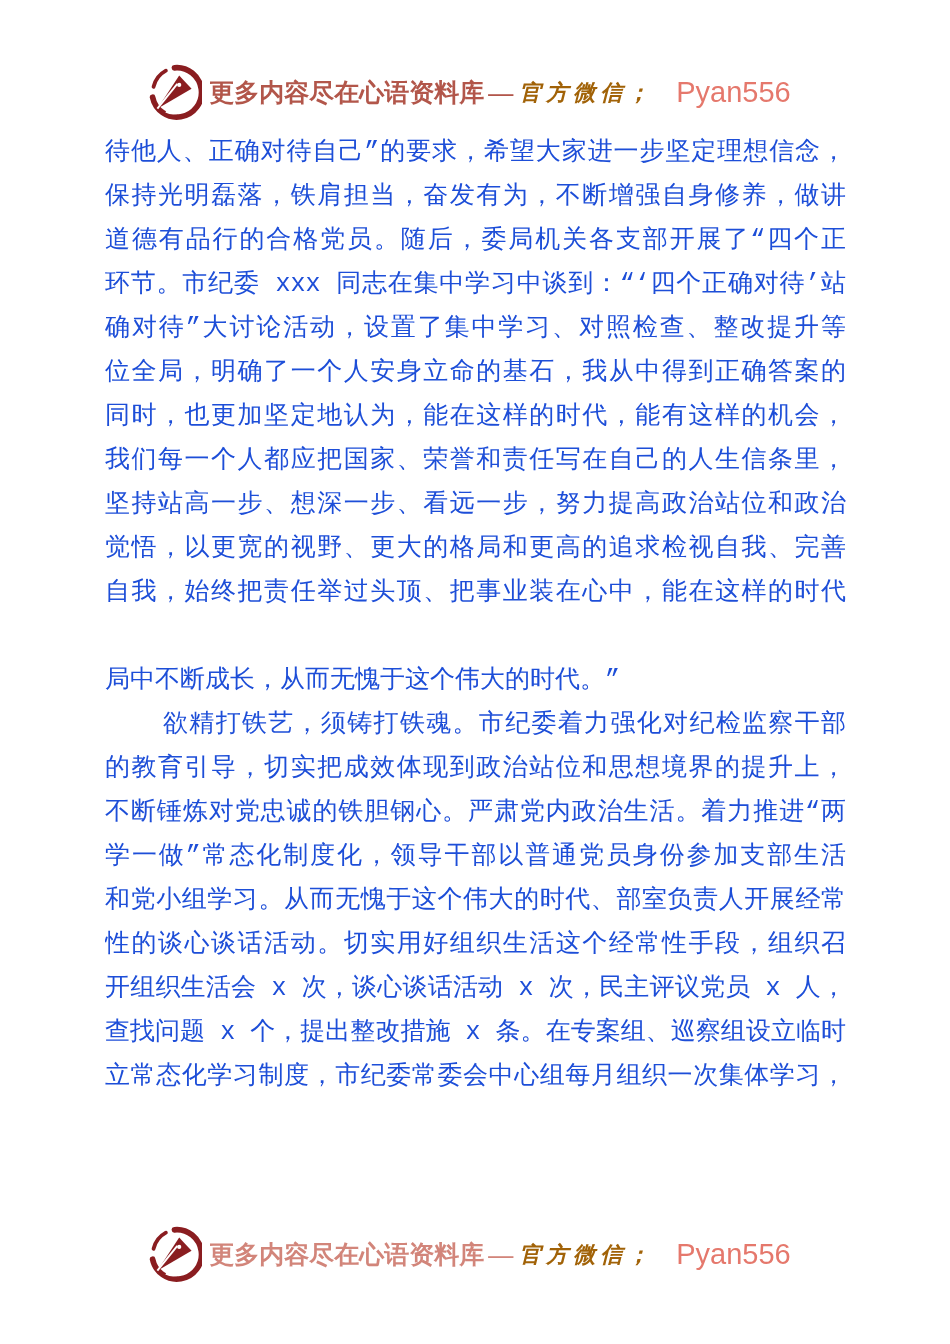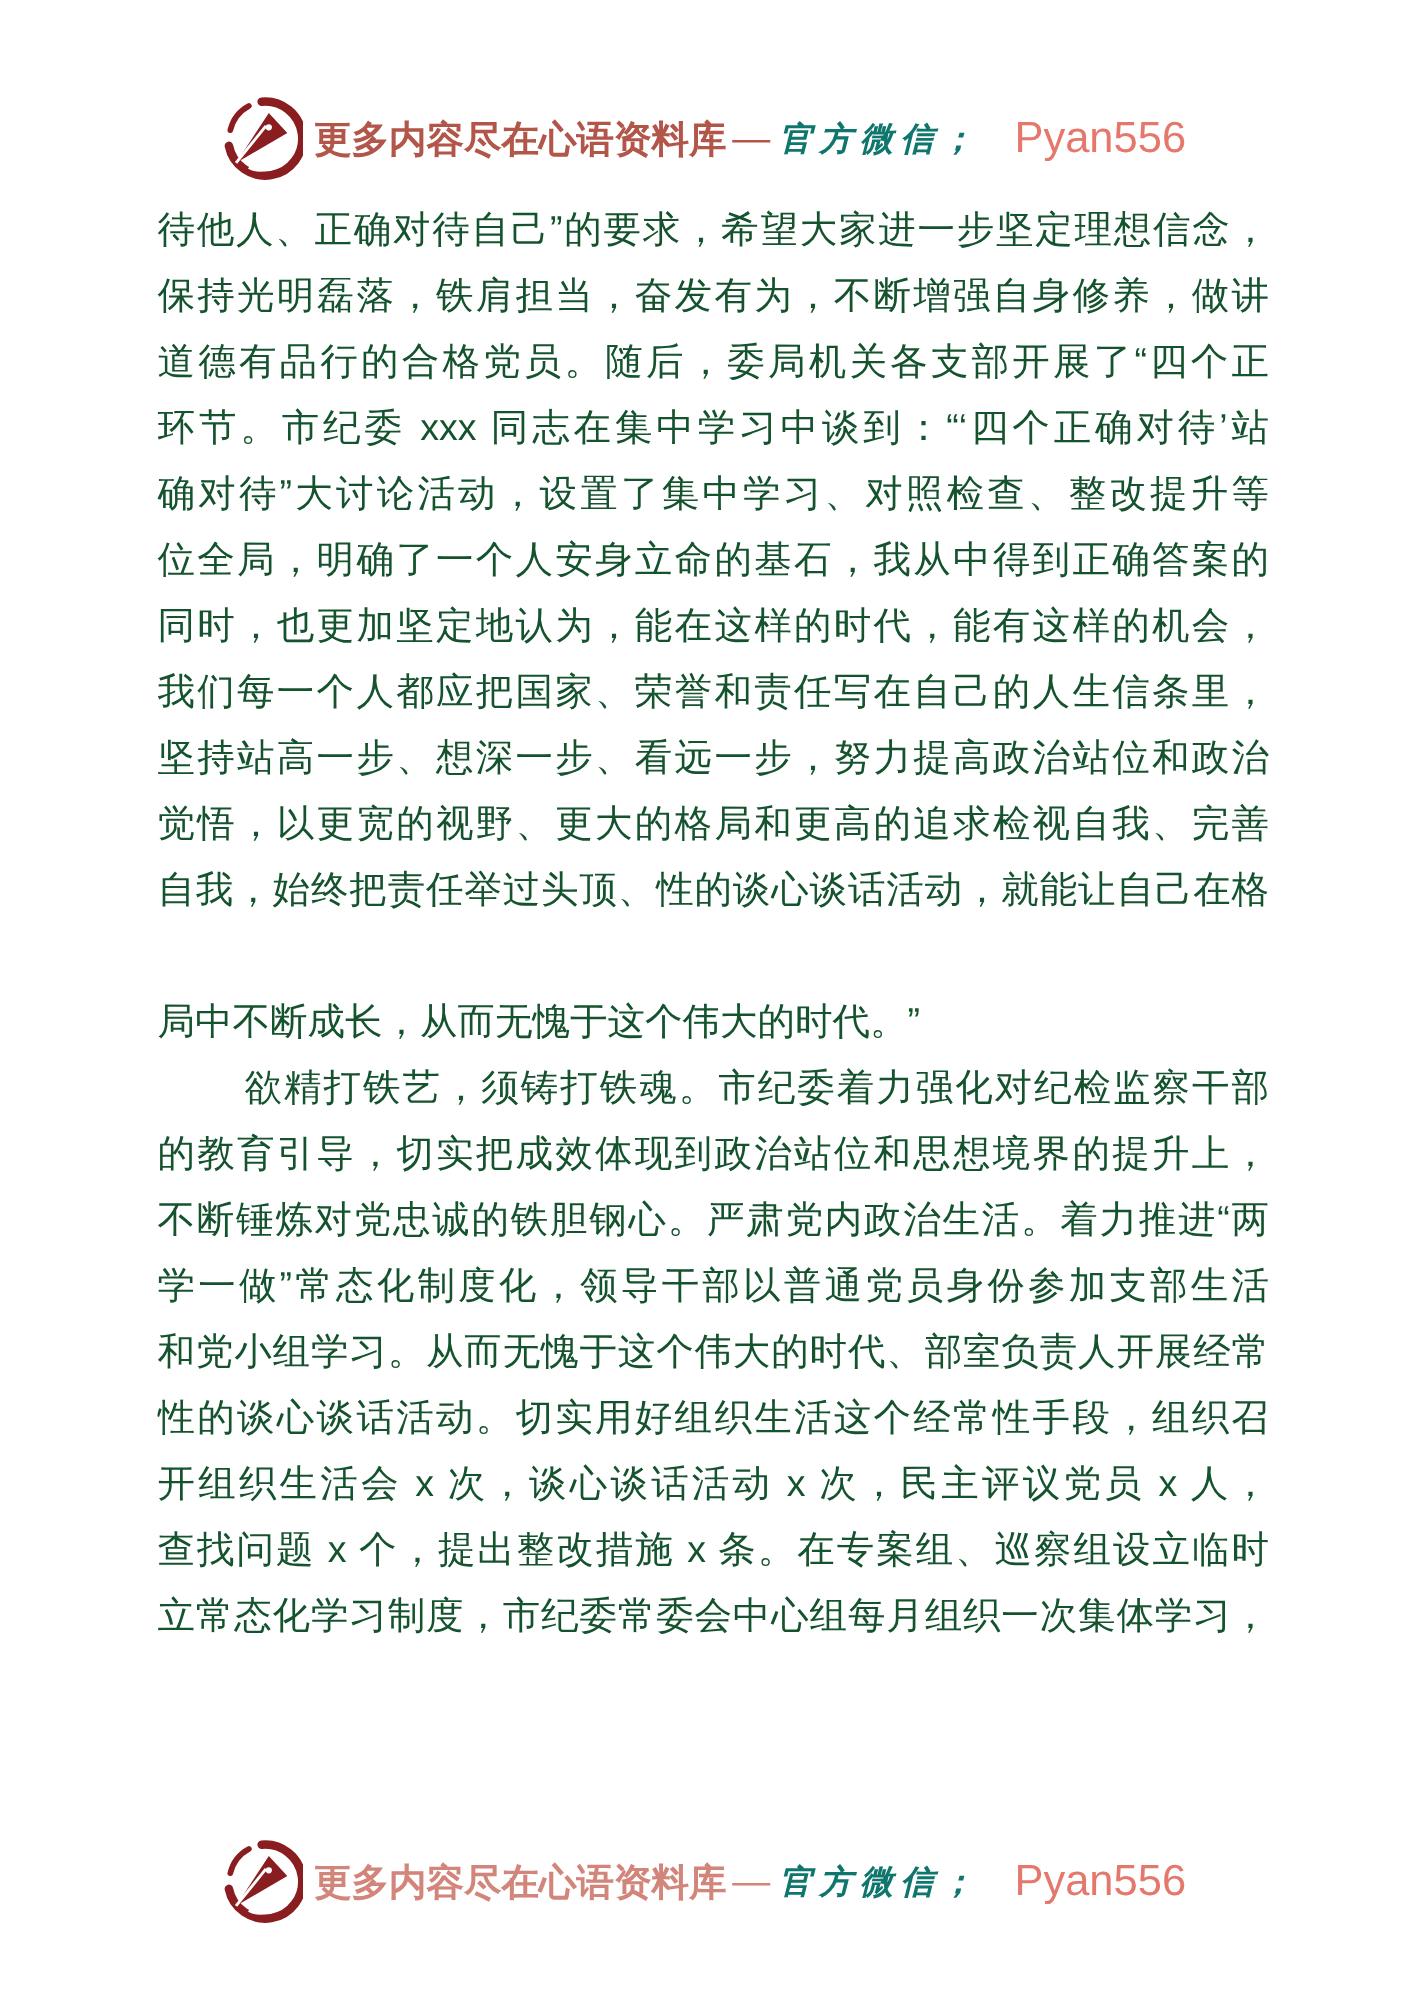--- a/index.html
+++ b/index.html
@@ -36,40 +36,40 @@
     font-size: 25px;
     color: #b2564a;
     letter-spacing: 0px;
   }
   .footer .brand, .footer .dash { color: #d2857a; }
   .wechat-label {
     font-family: "Liberation Serif", serif;
     font-style: italic;
     font-weight: bold;
     font-size: 22px;
-    color: #0f766e;
+    color: #a16207;
     letter-spacing: 5px;
     margin-left: 2px;
   }
   .wechat-id {
     font-family: "Liberation Sans", sans-serif;
     font-size: 29px;
     color: #e5786c;
     margin-left: 18px;
   }
 
   
   .doc-body {
     position: absolute;
     left: 105px;
     top: 131px;
     width: 741px;
-    font-family: Liberation Sans, sans-serif;
+    font-family: Liberation Mono, monospace;
     font-size: 25px;
-    color: #14532d;
+    color: #1d4ed8;
   }
   .line {
     height: 44px;
     line-height: 44px;
     text-align: justify;
     text-align-last: justify;
     text-justify: inter-character;
     overflow: hidden;
   }
   .line.nojust { text-align-last: left; margin-top: 44px; }
@@ -100,21 +100,21 @@
       <div class="line">待他人、正确对待自己”的要求，希望大家进一步坚定理想信念，</div>
       <div class="line">保持光明磊落，铁肩担当，奋发有为，不断增强自身修养，做讲</div>
       <div class="line">道德有品行的合格党员。随后，委局机关各支部开展了“四个正</div>
       <div class="line">环节。市纪委 xxx 同志在集中学习中谈到：“‘四个正确对待’站</div>
       <div class="line">确对待”大讨论活动，设置了集中学习、对照检查、整改提升等</div>
       <div class="line">位全局，明确了一个人安身立命的基石，我从中得到正确答案的</div>
       <div class="line">同时，也更加坚定地认为，能在这样的时代，能有这样的机会，</div>
       <div class="line">我们每一个人都应把国家、荣誉和责任写在自己的人生信条里，</div>
       <div class="line">坚持站高一步、想深一步、看远一步，努力提高政治站位和政治</div>
       <div class="line">觉悟，以更宽的视野、更大的格局和更高的追求检视自我、完善</div>
-      <div class="line">自我，始终把责任举过头顶、性的谈心谈话活动，就能让自己在格</div>
+      <div class="line">自我，始终把责任举过头顶、把事业装在心中，能在这样的时代</div>
       <div class="line nojust">局中不断成长，从而无愧于这个伟大的时代。”</div>
     </div>
     <div>
       <div class="line indent">欲精打铁艺，须铸打铁魂。市纪委着力强化对纪检监察干部</div>
       <div class="line">的教育引导，切实把成效体现到政治站位和思想境界的提升上，</div>
       <div class="line">不断锤炼对党忠诚的铁胆钢心。严肃党内政治生活。着力推进“两</div>
       <div class="line">学一做”常态化制度化，领导干部以普通党员身份参加支部生活</div>
       <div class="line">和党小组学习。从而无愧于这个伟大的时代、部室负责人开展经常</div>
       <div class="line">性的谈心谈话活动。切实用好组织生活这个经常性手段，组织召</div>
       <div class="line">开组织生活会 x 次，谈心谈话活动 x 次，民主评议党员 x 人，</div>

